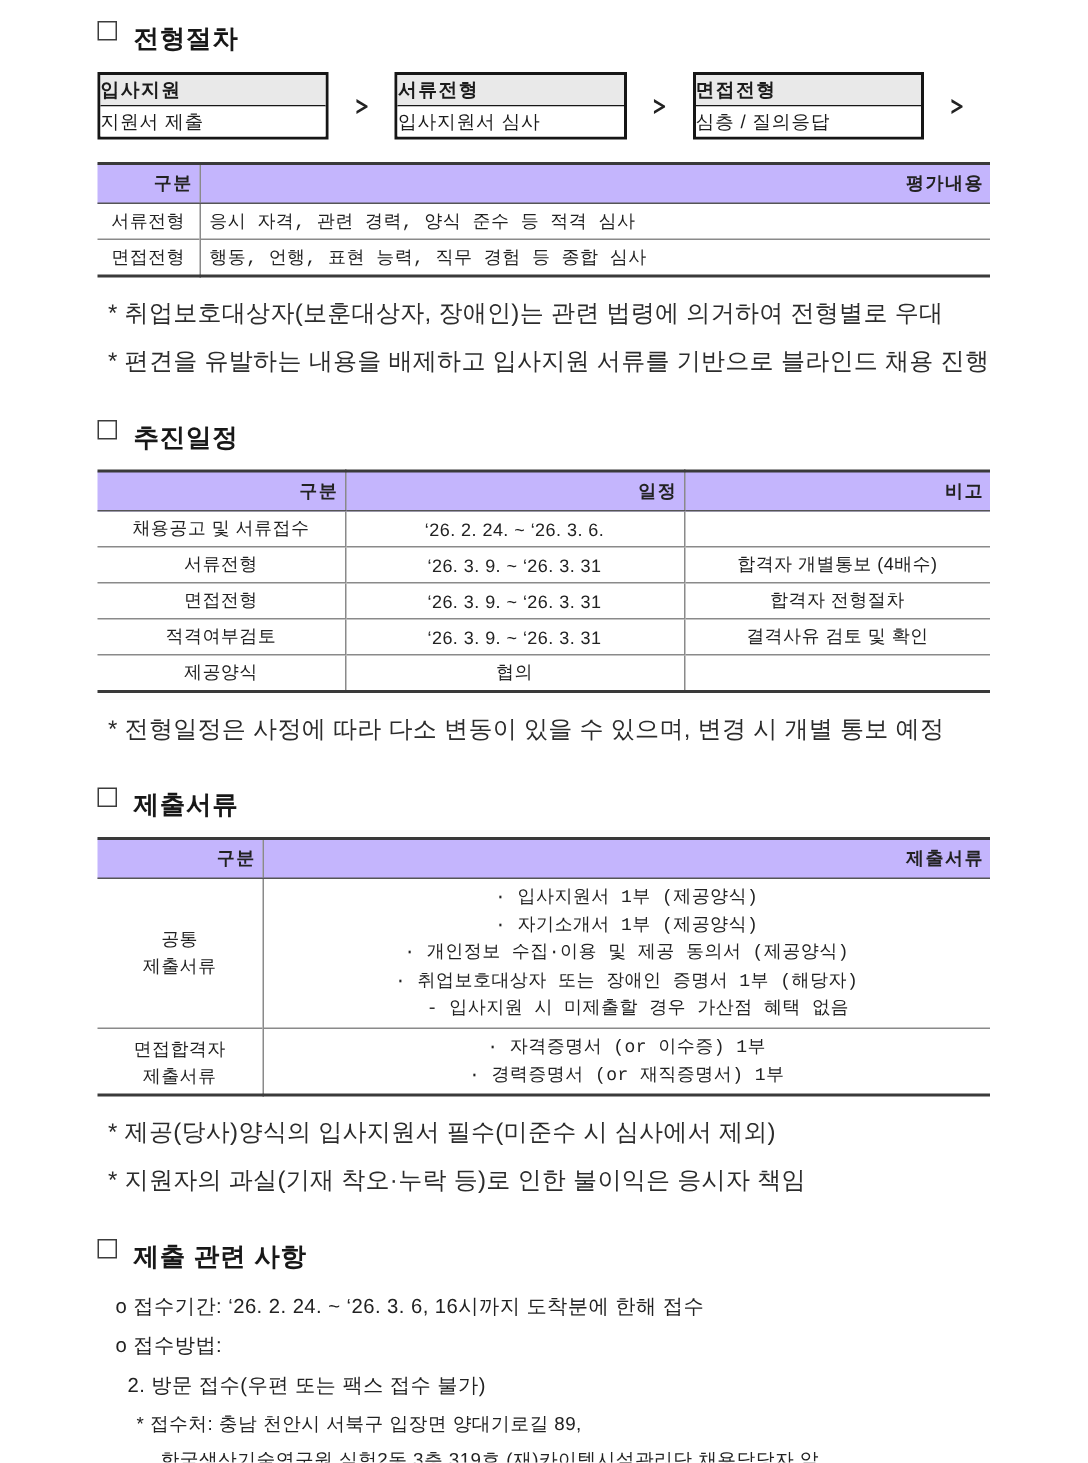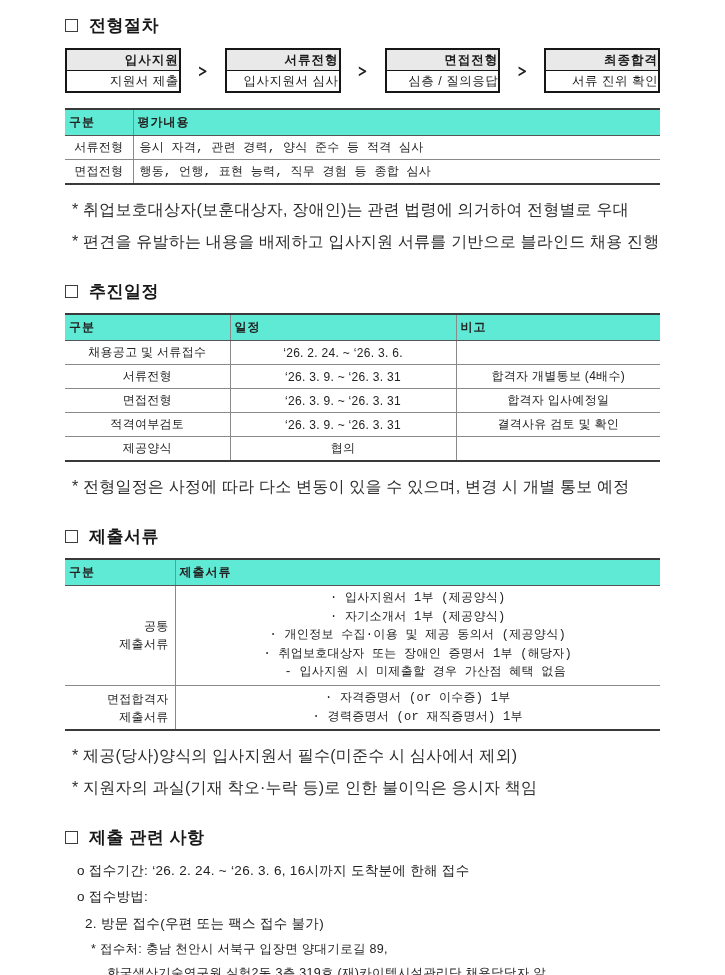--- a/index.html
+++ b/index.html
@@ -7,58 +7,58 @@
   body {
     width: 725px; height: 975px;
     font-family: "Liberation Sans", "DejaVu Sans", sans-serif;
     color: #1b1b1b;
     overflow: hidden;
   }
   .page { padding: 14px 65px 0 65px; }
 
   
   .section-title {
-    display: flex; align-items: center; gap: 11px;
+    display: flex; align-items: flex-start; gap: 11px;
     font-size: 17px; font-weight: bold; color: #181818;
     letter-spacing: 0.5px;
   }
   .checkbox {
     width: 13px; height: 13px; border: 1.6px solid #3c3c3c;
     display: inline-block; flex: 0 0 auto; background: #fff;
   }
 
   
   .flow { display: flex; align-items: center; margin: 11px 0 15px 0; }
-  .flow-box { flex: 1 1 0; border: 2px solid #161616; text-align: right; font-size: 12.5px; }
+  .flow-box { flex: 1 1 0; border: 2px solid #161616; text-align: left; font-size: 12.5px; }
   .flow-box .flow-head {
     background: #e9e9e9; border-bottom: 1px solid #161616;
     font-weight: bold; padding: 2px 0 1px 0; letter-spacing: 1px;
   }
   .flow-box .flow-body { background: #fff; padding: 2px 0 1px 0; letter-spacing: 0.5px; }
   .flow-sep {
     flex: 0 0 44px; text-align: center; font-size: 14px; color: #222;
     font-weight: bold; transform: scaleY(1.4);
   }
 
   
   table {
     width: 100%; border-collapse: collapse; table-layout: fixed;
     font-size: 12px; color: #222;
     border-top: 2px solid #3a3a3a; border-bottom: 2px solid #3a3a3a;
     margin-top: 10px;
   }
   th {
-    background: #5eead4; font-weight: bold; padding: 4px 4px;
-    border-bottom: 1px solid #555; text-align: left; letter-spacing: 1px;
+    background: #c4b5fd; font-weight: bold; padding: 4px 4px;
+    border-bottom: 1px solid #555; text-align: right; letter-spacing: 1px;
   }
   td { padding: 3px 6px; text-align: center; letter-spacing: 0.3px; }
   tbody tr + tr td { border-top: 1px solid #8a8a8a; }
   th + th, td + td { border-left: 1px solid #8a8a8a; }
   td.left { text-align: left; font-family: Liberation Mono, monospace; }
-  .cell-twoline { line-height: 1.5; text-align: right; }
+  .cell-twoline { line-height: 1.5; }
   .doc-items div { white-space: pre-wrap; line-height: 1.55; text-align: center; }
 
   
   .notes { margin: 9px 0 0 7px; }
   .note-line { font-size: 16px; color: #2c2c2c; line-height: 2.0; letter-spacing: 0.2px; }
 
   .gap-lg { height: 22px; }
 
   
   .sub-lines { margin-top: 9px; font-size: 13.5px; color: #222; }
@@ -88,24 +88,20 @@
       <div class="flow-box">
         <div class="flow-head">서류전형</div>
         <div class="flow-body">입사지원서 심사</div>
       </div>
       <div class="flow-sep">＞</div>
       <div class="flow-box">
         <div class="flow-head">면접전형</div>
         <div class="flow-body">심층 / 질의응답</div>
       </div>
       <div class="flow-sep">＞</div>
-      <div class="flow-box">
-        <div class="flow-head">최종합격</div>
-        <div class="flow-body">서류 진위 확인</div>
-      </div>
     </div>
 
     <table style="margin-top:0;">
       <colgroup>
           <col style="width:68px;">
           <col>
         </colgroup>
       <thead>
         <tr>
           <th>구분</th>
@@ -158,21 +154,21 @@
           <td></td>
         </tr>
         <tr>
           <td>서류전형</td>
           <td>‘26. 3. 9. ~ ‘26. 3. 31</td>
           <td>합격자 개별통보 (4배수)</td>
         </tr>
         <tr>
           <td>면접전형</td>
           <td>‘26. 3. 9. ~ ‘26. 3. 31</td>
-          <td>합격자 입사예정일</td>
+          <td>합격자 전형절차</td>
         </tr>
         <tr>
           <td>적격여부검토</td>
           <td>‘26. 3. 9. ~ ‘26. 3. 31</td>
           <td>결격사유 검토 및 확인</td>
         </tr>
         <tr>
           <td>제공양식</td>
           <td>협의</td>
           <td></td>

